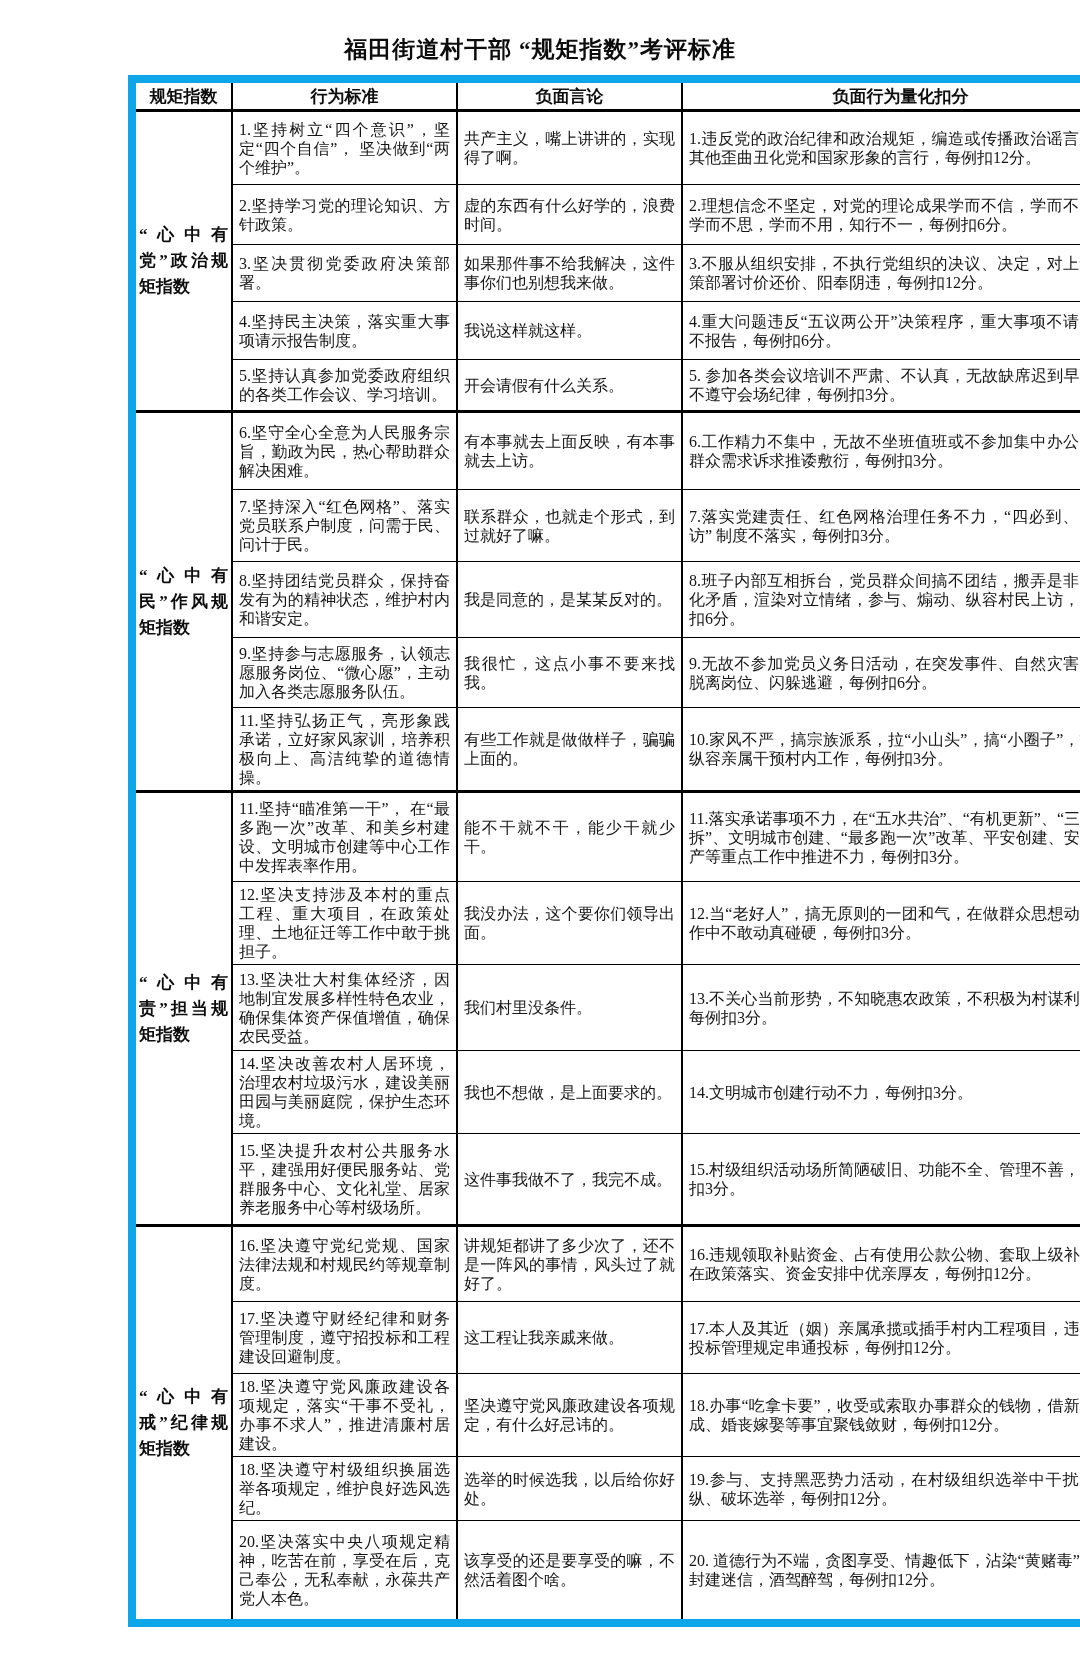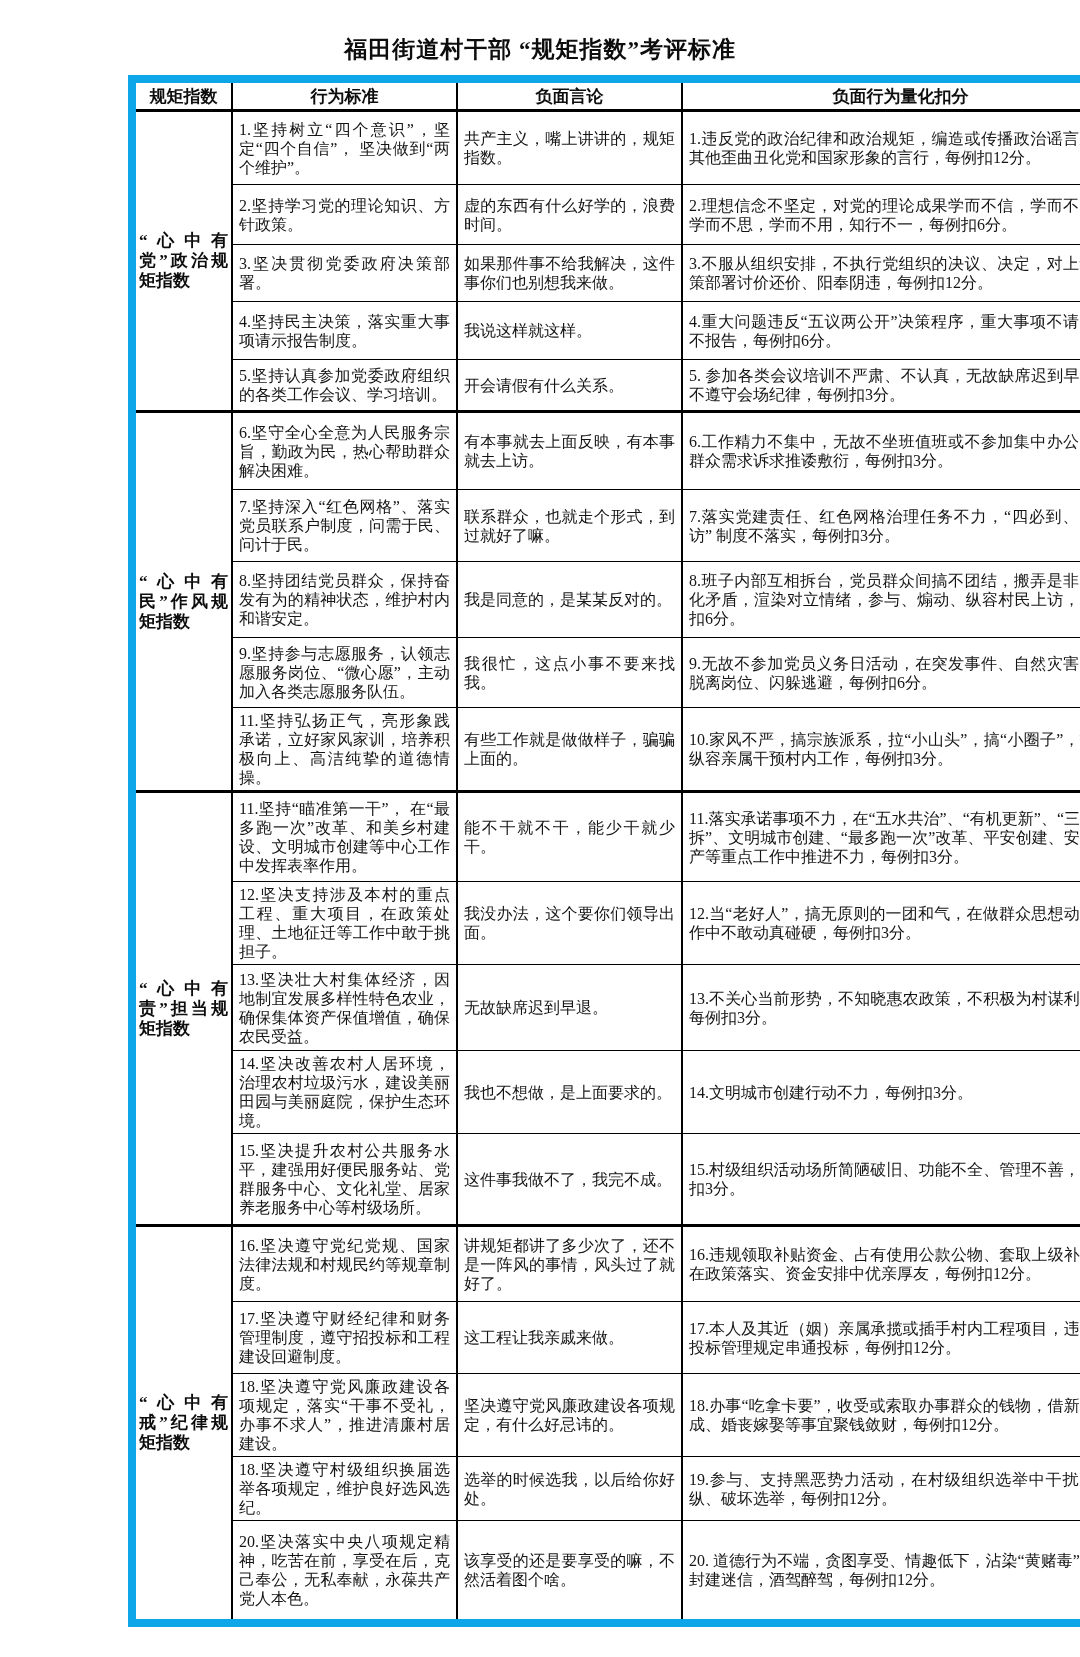--- a/index.html
+++ b/index.html
@@ -49,21 +49,21 @@
     padding: 3px 6px;
     vertical-align: middle;
     text-align: justify;
     word-break: break-all;
     color: #151515;
   }
   tr.grp-start td { border-top-width: 3px; }
   td.glabel {
     font-weight: bold;
     font-size: 17px;
-    line-height: 20px;
+    line-height: 26px;
     padding: 2px 3px;
     color: #0d0d0d;
   }
 </style>
 </head>
 <body>
 
 <div class="page">
   <div class="doc-title">福田街道村干部 “规矩指数”考评标准</div>
 
@@ -80,21 +80,21 @@
         <th>行为标准</th>
         <th>负面言论</th>
         <th>负面行为量化扣分</th>
       </tr>
     </thead>
     <tbody>
 
       <tr class="grp-start" style="height:74px">
         <td class="glabel" rowspan="5">“心中有党”政治规矩指数</td>
         <td class="std">1.坚持树立“四个意识”，坚定“四个自信”， 坚决做到“两个维护”。</td>
-        <td class="spch">共产主义，嘴上讲讲的，规矩指数。</td>
+        <td class="spch">共产主义，嘴上讲讲的，实现得了啊。</td>
         <td class="ded">1.违反党的政治纪律和政治规矩，编造或传播政治谣言及有其他歪曲丑化党和国家形象的言行，每例扣12分。</td>
       </tr>
       <tr style="height:60px">
         <td class="std">2.坚持学习党的理论知识、方针政策。</td>
         <td class="spch">虚的东西有什么好学的，浪费时间。</td>
         <td class="ded">2.理想信念不坚定，对党的理论成果学而不信，学而不实，学而不思，学而不用，知行不一，每例扣6分。</td>
       </tr>
       <tr style="height:57px">
         <td class="std">3.坚决贯彻党委政府决策部署。</td>
         <td class="spch">如果那件事不给我解决，这件事你们也别想我来做。</td>
@@ -144,21 +144,21 @@
         <td class="spch">能不干就不干，能少干就少干。</td>
         <td class="ded">11.落实承诺事项不力，在“五水共治”、“有机更新”、“三改一拆”、文明城市创建、“最多跑一次”改革、平安创建、安全生产等重点工作中推进不力，每例扣3分。</td>
       </tr>
       <tr style="height:75px">
         <td class="std">12.坚决支持涉及本村的重点工程、重大项目，在政策处理、土地征迁等工作中敢于挑担子。</td>
         <td class="spch">我没办法，这个要你们领导出面。</td>
         <td class="ded">12.当“老好人”，搞无原则的一团和气，在做群众思想动员工作中不敢动真碰硬，每例扣3分。</td>
       </tr>
       <tr style="height:86px">
         <td class="std">13.坚决壮大村集体经济，因地制宜发展多样性特色农业，确保集体资产保值增值，确保农民受益。</td>
-        <td class="spch">无故缺席迟到早退。</td>
+        <td class="spch">我们村里没条件。</td>
         <td class="ded">13.不关心当前形势，不知晓惠农政策，不积极为村谋利益，每例扣3分。</td>
       </tr>
       <tr style="height:82px">
         <td class="std">14.坚决改善农村人居环境，治理农村垃圾污水，建设美丽田园与美丽庭院，保护生态环境。</td>
         <td class="spch">我也不想做，是上面要求的。</td>
         <td class="ded">14.文明城市创建行动不力，每例扣3分。</td>
       </tr>
       <tr style="height:92px">
         <td class="std">15.坚决提升农村公共服务水平，建强用好便民服务站、党群服务中心、文化礼堂、居家养老服务中心等村级场所。</td>
         <td class="spch">这件事我做不了，我完不成。</td>

